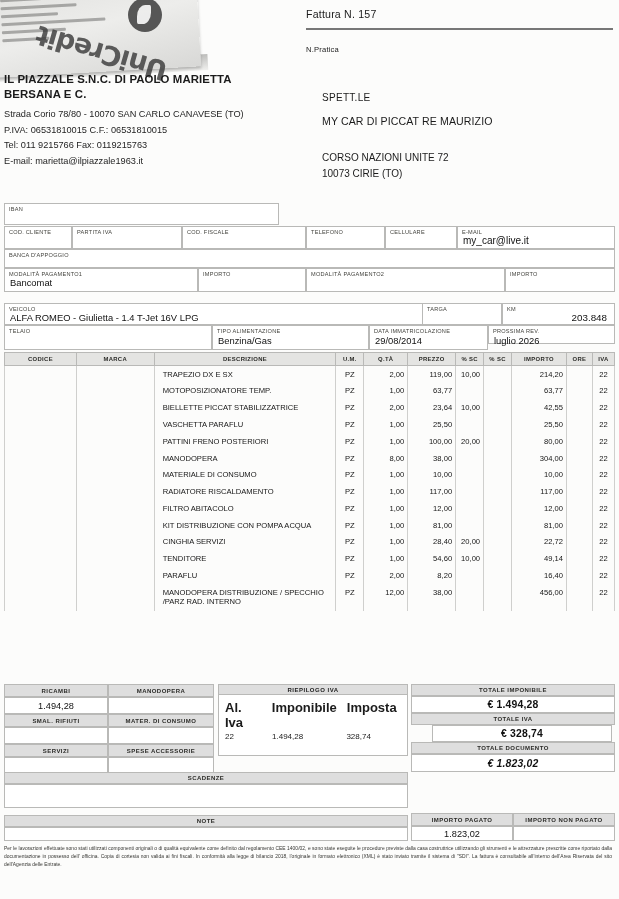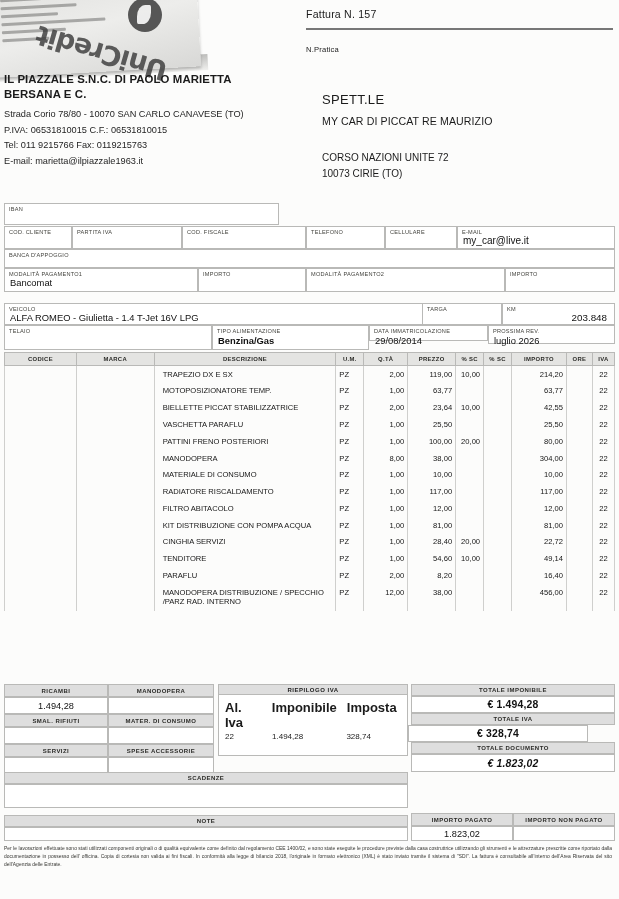--- a/index.html
+++ b/index.html
@@ -47,21 +47,21 @@
 
   
   .seller { position: absolute; left: 4px; top: 72px; width: 290px; }
   .seller .nm { font-size: 11.4px; font-weight: bold; line-height: 15px; letter-spacing: .1px; }
   .seller .ln { font-size: 9.2px; line-height: 15.5px; color:#242424; }
 
   
   .inv-no { position:absolute; left:306px; top:8px; font-size:10.6px; letter-spacing:.2px; }
   .inv-rule { position:absolute; left:306px; top:28px; width:307px; height:1.6px; background:#777; }
   .pratica { position:absolute; left:306px; top:45px; font-size:7.6px; letter-spacing:.2px; }
-  .spett { position:absolute; left:322px; top:92px; font-size:13px; letter-spacing:.3px; }
+  .spett { position:absolute; left:322px; top:92px; font-size:10px; letter-spacing:.3px; }
   .cust-nm { position:absolute; left:322px; top:115px; font-size:10.6px; letter-spacing:.1px; }
   .cust-a1 { position:absolute; left:322px; top:152px; font-size:10px; }
   .cust-a2 { position:absolute; left:322px; top:168px; font-size:10px; }
 
   
   .box { position:absolute; border:1px solid #b9b9b7; background:#fff; }
   .lbl { position:absolute; left:4px; top:2px; font-size:5.6px; letter-spacing:.25px; color:#44443f; text-transform:uppercase; }
   .val { position:absolute; left:5px; top:9px; font-size:9.4px; color:#111; }
 
   
@@ -72,21 +72,21 @@
     font-size:5.9px; font-weight:bold; letter-spacing:.35px;
     padding:3px 2px; color:#2b2b28; text-transform:uppercase;
   }
   #items tbody td {
     border-left:1px solid #cfcfcd; border-right:1px solid #cfcfcd;
     font-size:7.6px; padding:3.6px 3px; vertical-align:top; color:#151515;
     line-height:9.6px;
   }
   #items tbody tr:first-child td { border-top:none; }
   .c-desc{ text-align:left; padding-left:8px !important; }
-  .c-um{ text-align:left; } .c-qta,.c-prz,.c-sc,.c-imp{ text-align:right; }
+  .c-um{ text-align:center; } .c-qta,.c-prz,.c-sc,.c-imp{ text-align:right; }
   .c-ore{ text-align:center; } .c-iva{ text-align:center; }
 
   
   .hdrcell {
     background:#dedede; border:1px solid #b9b9b7;
     font-size:6px; font-weight:bold; letter-spacing:.45px;
     text-align:center; color:#2b2b28; text-transform:uppercase;
     display:flex; align-items:center; justify-content:center;
   }
   .valcell {
@@ -209,23 +209,23 @@
     <span class="lbl">KM</span>
     <span class="val" style="top:8px; left:auto; right:7px; font-size:9.8px;">203.848</span>
   </div>
 
   <div class="box" style="left:4px; top:325px; width:208px; height:25px;">
     <span class="lbl">TELAIO</span>
     <span class="val"></span>
   </div>
   <div class="box" style="left:212px; top:325px; width:157px; height:25px;">
     <span class="lbl">TIPO ALIMENTAZIONE</span>
-    <span class="val" style="top:9px;font-weight:bold;">Benzina/Gas</span>
-  </div>
-  <div class="box" style="left:369px; top:325px; width:119px; height:16px;padding-left:35px;">
+    <span class="val" style="top:9px;">Benzina/Gas</span>
+  </div>
+  <div class="box" style="left:369px; top:325px; width:119px; height:25px;padding-left:35px;">
     <span class="lbl">DATA IMMATRICOLAZIONE</span>
     <span class="val" style="top:9px;">29/08/2014</span>
   </div>
   <div class="box" style="left:488px; top:325px; width:127px; height:19px;">
     <span class="lbl">PROSSIMA REV.</span>
     <span class="val" style="top:9px;">luglio 2026</span>
   </div>
 
   <div id="items">
     <table>
@@ -461,21 +461,21 @@
     <div class="vals">
       <div class="w1">22</div>
       <div class="w2">1.494,28</div>
       <div class="w3">328,74</div>
     </div>
   </div>
 
   <div class="hdrcell" style="position:absolute; left:411px; top:684px; width:204px; height:12px;">TOTALE IMPONIBILE</div>
   <div class="valcell big" style="position:absolute; left:411px; top:696px; width:204px; height:17px;">€  1.494,28</div>
   <div class="hdrcell" style="position:absolute; left:411px; top:713px; width:204px; height:12px;">TOTALE IVA</div>
-  <div class="valcell big" style="position:absolute; left:408px; top:725px; width:180px; height:17px;">€  328,74</div>
+  <div class="valcell big" style="position:absolute; left:432px; top:725px; width:180px; height:17px;">€  328,74</div>
   <div class="hdrcell" style="position:absolute; left:411px; top:742px; width:204px; height:12px;">TOTALE DOCUMENTO</div>
   <div class="valcell big" style="position:absolute; left:411px; top:754px; width:204px; height:18px;font-style:italic;">€  1.823,02</div>
 
   <div class="hdrcell" style="position:absolute; left:411px; top:813px; width:102px; height:13px;">IMPORTO PAGATO</div>
   <div class="hdrcell" style="position:absolute; left:513px; top:813px; width:102px; height:13px;">IMPORTO NON PAGATO</div>
   <div class="valcell" style="position:absolute; left:411px; top:826px; width:102px; height:15px;">1.823,02</div>
   <div class="valcell" style="position:absolute; left:513px; top:826px; width:102px; height:15px;"></div>
 
   <div class="legal">Per le lavorazioni effettuate sono stati utilizzati componenti originali o di qualità equivalente come definito dal regolamento CEE  1400/02, e sono state eseguite le procedure previste dalla casa costruttrice utilizzando gli strumenti e le attrezzature prescritte come riportato dalla documentazione in possesso dell' officina. Copia di cortesia non valida ai fini fiscali. In conformità alla legge di bilancio 2018, l'originale in formato elettronico (XML) è stato inviato tramite il sistema di "SDI". La fattura è consultabile all'interno dell'Area Riservata del sito dell'Agenzia delle Entrate.</div>
 </div>

